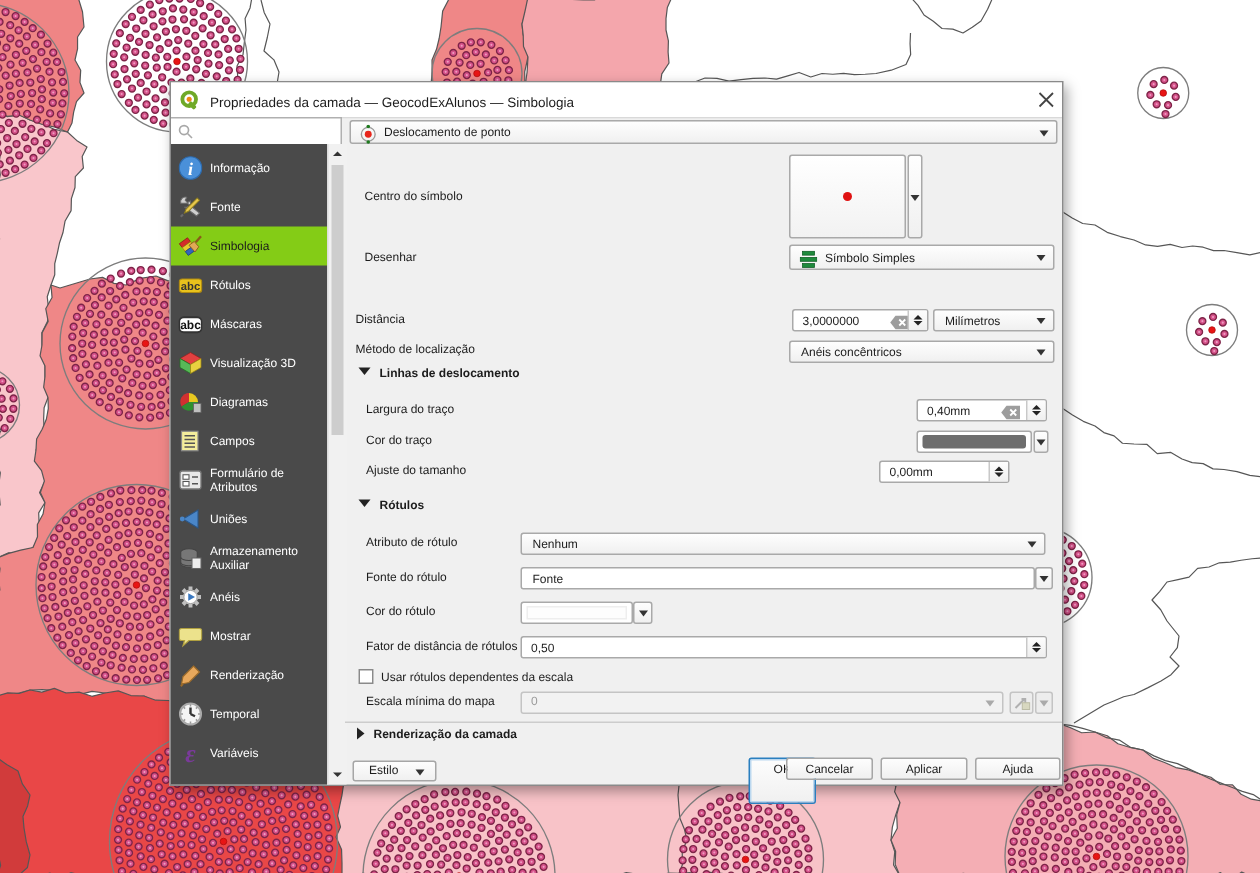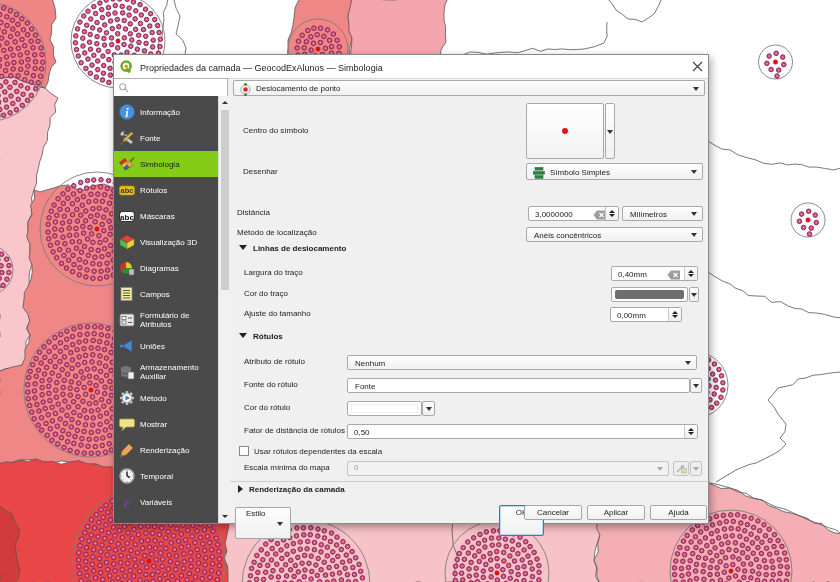--- a/index.html
+++ b/index.html
@@ -1670,21 +1670,21 @@
       </div>
 <div class="sideitem" style="top:288.5px;">
 <svg class="ic" viewBox="0 0 16 16">
           <circle cx="8" cy="8" r="5" fill="#d8d8d8"></circle>
           <g stroke="#c0c0c0" stroke-width="2.6">
             <path d="M8,1 V4 M8,12 V15 M1,8 H4 M12,8 H15 M3,3 L5.2,5.2 M10.8,10.8 L13,13 M13,3 L10.8,5.2 M5.2,10.8 L3,13"></path>
           </g>
           <circle cx="8" cy="8" r="4.4" fill="#fff" stroke="#999" stroke-width="0.6"></circle>
           <path d="M6.5,5.5 L11,8 6.5,10.5 Z" fill="#3a78c0"></path>
         </svg>
-<div class="t">Método</div>
+<div class="t">Anéis</div>
       </div>
 <div class="sideitem" style="top:314.5px;">
 <svg class="ic" viewBox="0 0 16 16">
           <path d="M2,3 h12 a1.5,1.5 0 0 1 1.5,1.5 v5 a1.5,1.5 0 0 1 -1.5,1.5 h-7 l-4,3.5 1,-3.5 h-2 a1.5,1.5 0 0 1 -1.5,-1.5 v-5 a1.5,1.5 0 0 1 1.5,-1.5 Z" fill="#ece28c" stroke="#b0a040" stroke-width="0.8"></path>
         </svg>
 <div class="t">Mostrar</div>
       </div>
 <div class="sideitem" style="top:340.5px;">
 <svg class="ic" viewBox="0 0 16 16">
           <path d="M10,2 l4,4 -7,7 -5,1 1,-5 Z" fill="#e8a85c" stroke="#9a6a2a" stroke-width="0.8"></path>
@@ -1775,21 +1775,21 @@
       </div>
     </div>
 <div class="lbl" style="left:130px;top:232px;text-align:center;">Cor do traço</div>
 <div class="abs" style="left:497px;top:232px;width:77px;height:15px;box-sizing:border-box;background:#fff;border:1px solid #a9a9a9;border-radius:2px;">
 <div class="abs" style="left:3px;top:2px;right:3px;bottom:2px;background:#6e6e6e;border-radius:2px;"></div>
     </div>
 <div class="combo" style="left:575px;top:232px;width:10px;height:15px;">
       <span class="arr" style="right:1px;"></span>
     </div>
 <div class="lbl" style="left:130px;top:252px;">Ajuste do tamanho</div>
-<div class="spin" style="left:496px;top:252px;width:72px;height:15px;">
+<div class="spin" style="left:472px;top:252px;width:87px;height:15px;">
 <span class="tx">0,00mm</span>
 <div class="spbtns">
         <div class="up"></div>
         <div class="dn"></div>
       </div>
     </div>
 <div class="sechdr" style="left:125px;top:277px;"><span class="tri-d"></span>Rótulos</div>
 <div class="lbl" style="left:130px;top:300px;">Atributo de rótulo</div>
 <div class="combo" style="left:233px;top:300px;width:350px;height:15px;">
 <span class="tx">Nenhum</span>
@@ -1827,17 +1827,17 @@
 <div class="btn" style="left:559px;top:406px;width:16px;height:15px;background:#ededed;border-color:#c4c4c4;">
 <svg width="11" height="10" viewBox="0 0 11 10" style="margin-top:2px">
         <path d="M1,8 L7,2 M5,2 h2.5 v2.5" stroke="#b0b0b0" stroke-width="1.3" fill="none"></path>
         <rect x="5.5" y="4.5" width="5" height="4.5" fill="#d8d8c0" stroke="#b8b8a0" stroke-width="0.6"></rect>
       </svg></div>
 <div class="combo" style="left:576px;top:406px;width:12px;height:15px;background:#ededed;border-color:#c4c4c4;">
       <span class="arr" style="right:2px;border-top-color:#aaa;"></span>
     </div>
 <div class="abs" style="left:116px;top:426px;width:478px;height:1px;background:#cccccc;"></div>
 <div class="sechdr" style="left:124px;top:430px;"><span class="tri-r"></span>Renderização da camada</div>
-<div class="btn" style="left:121px;top:452px;width:56px;height:32px;line-height:12px;text-align:left;"><span style="margin-left:10px;">Estilo</span><span class="arr" style="left:auto;right:7px;"></span></div>
+<div class="btn" style="left:121px;top:452px;width:56px;height:14px;line-height:12px;text-align:left;"><span style="margin-left:10px;">Estilo</span><span class="arr" style="left:auto;right:7px;"></span></div>
 <div class="btn" style="left:361px;top:450px;width:45px;height:31px;line-height:13px;border-color:#2a7fbf;box-shadow:0 0 0 1px #bcd8ef inset;margin-left:24px;">OK</div>
 <div class="btn" style="left:410px;top:450px;width:58px;height:15px;line-height:13px;">Cancelar</div>
 <div class="btn" style="left:473px;top:450px;width:58px;height:15px;line-height:13px;">Aplicar</div>
 <div class="btn" style="left:536px;top:450px;width:57px;height:15px;line-height:13px;">Ajuda</div>
 </div>
 </body></html>

